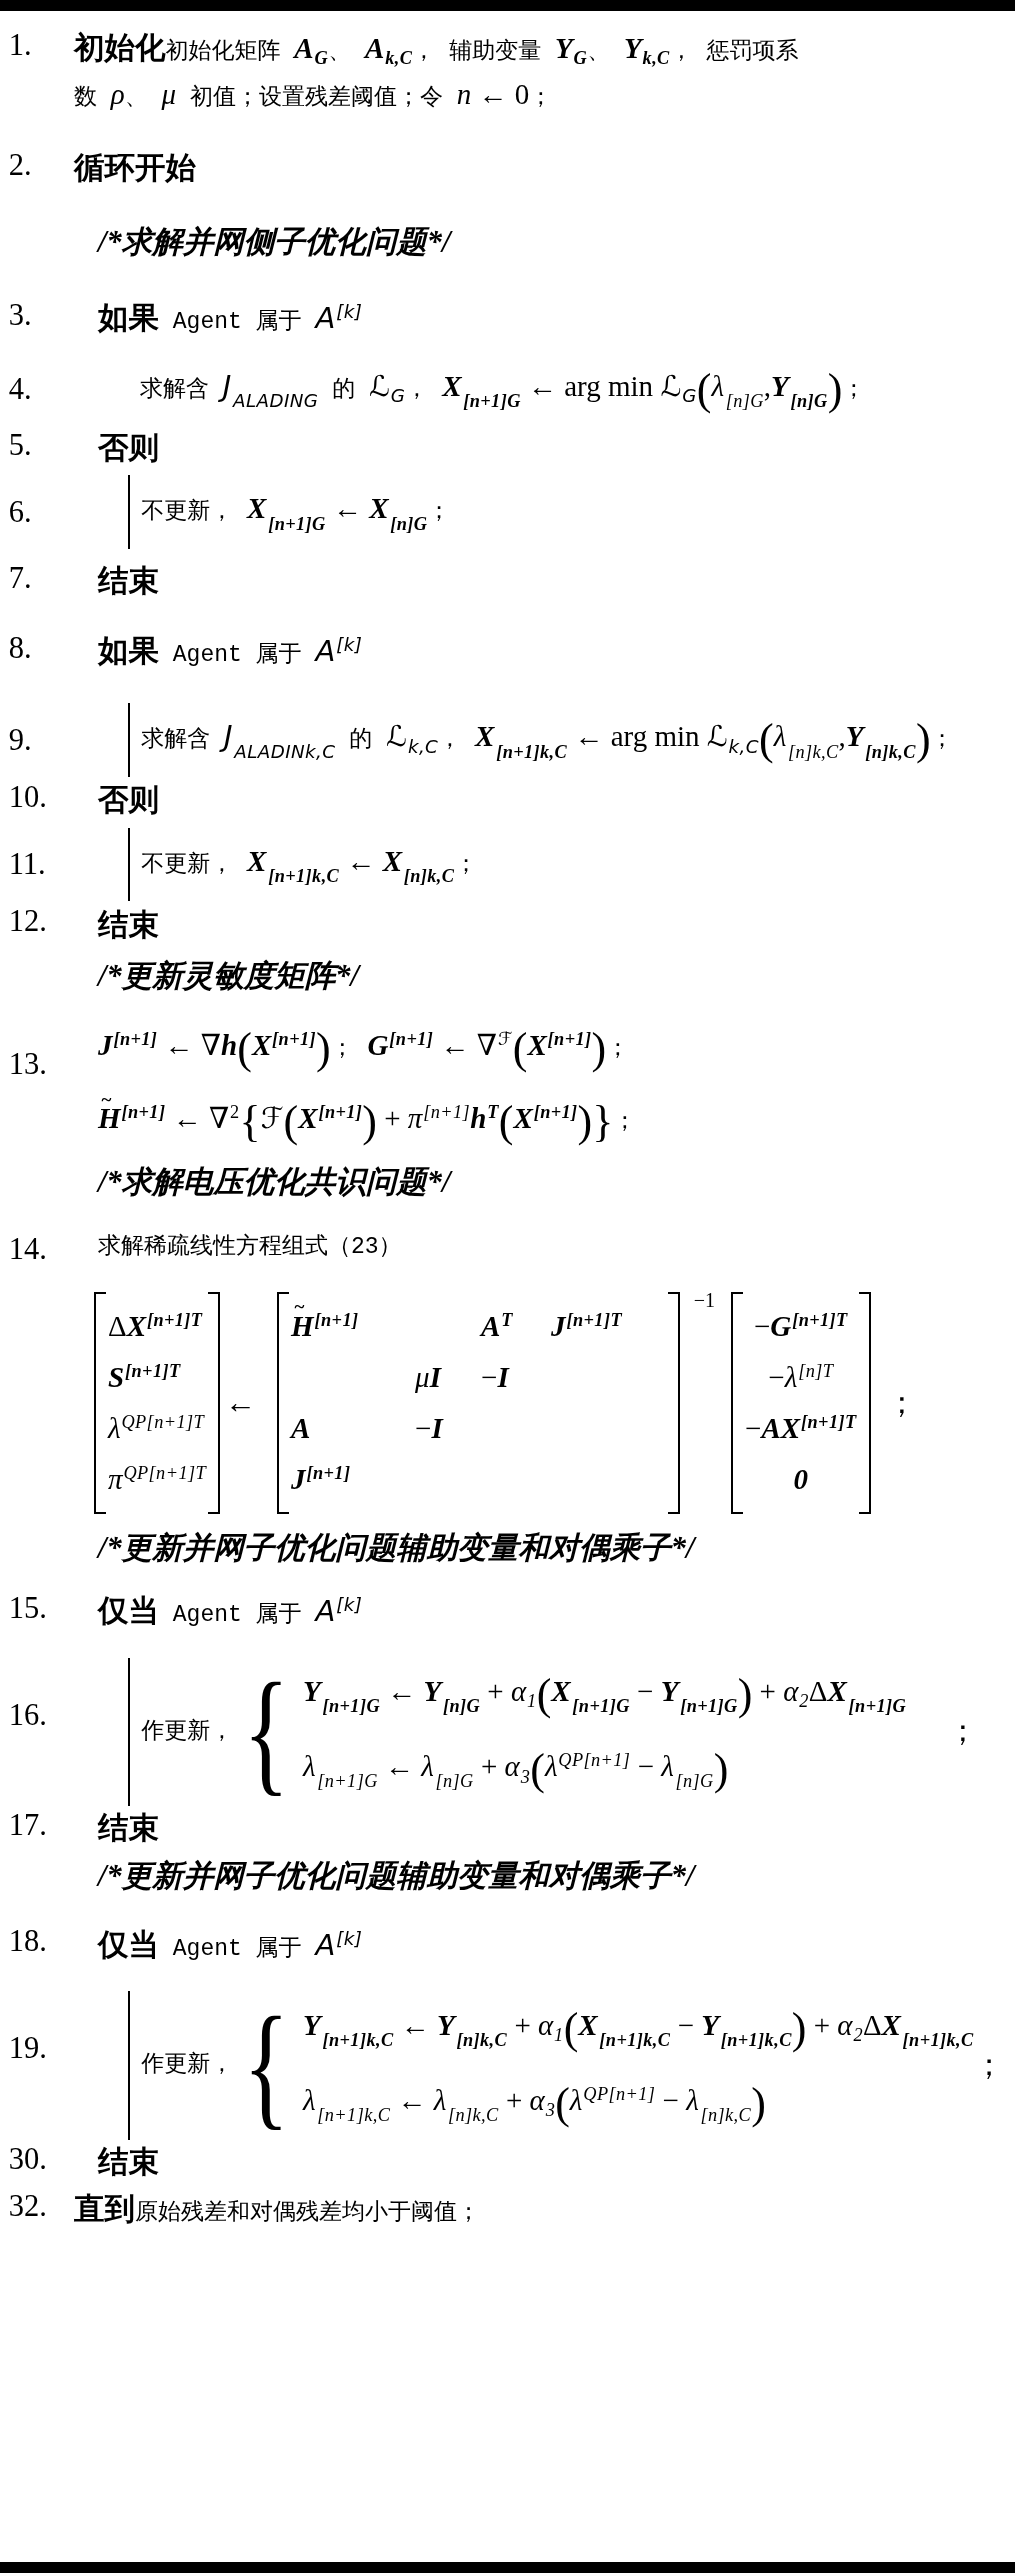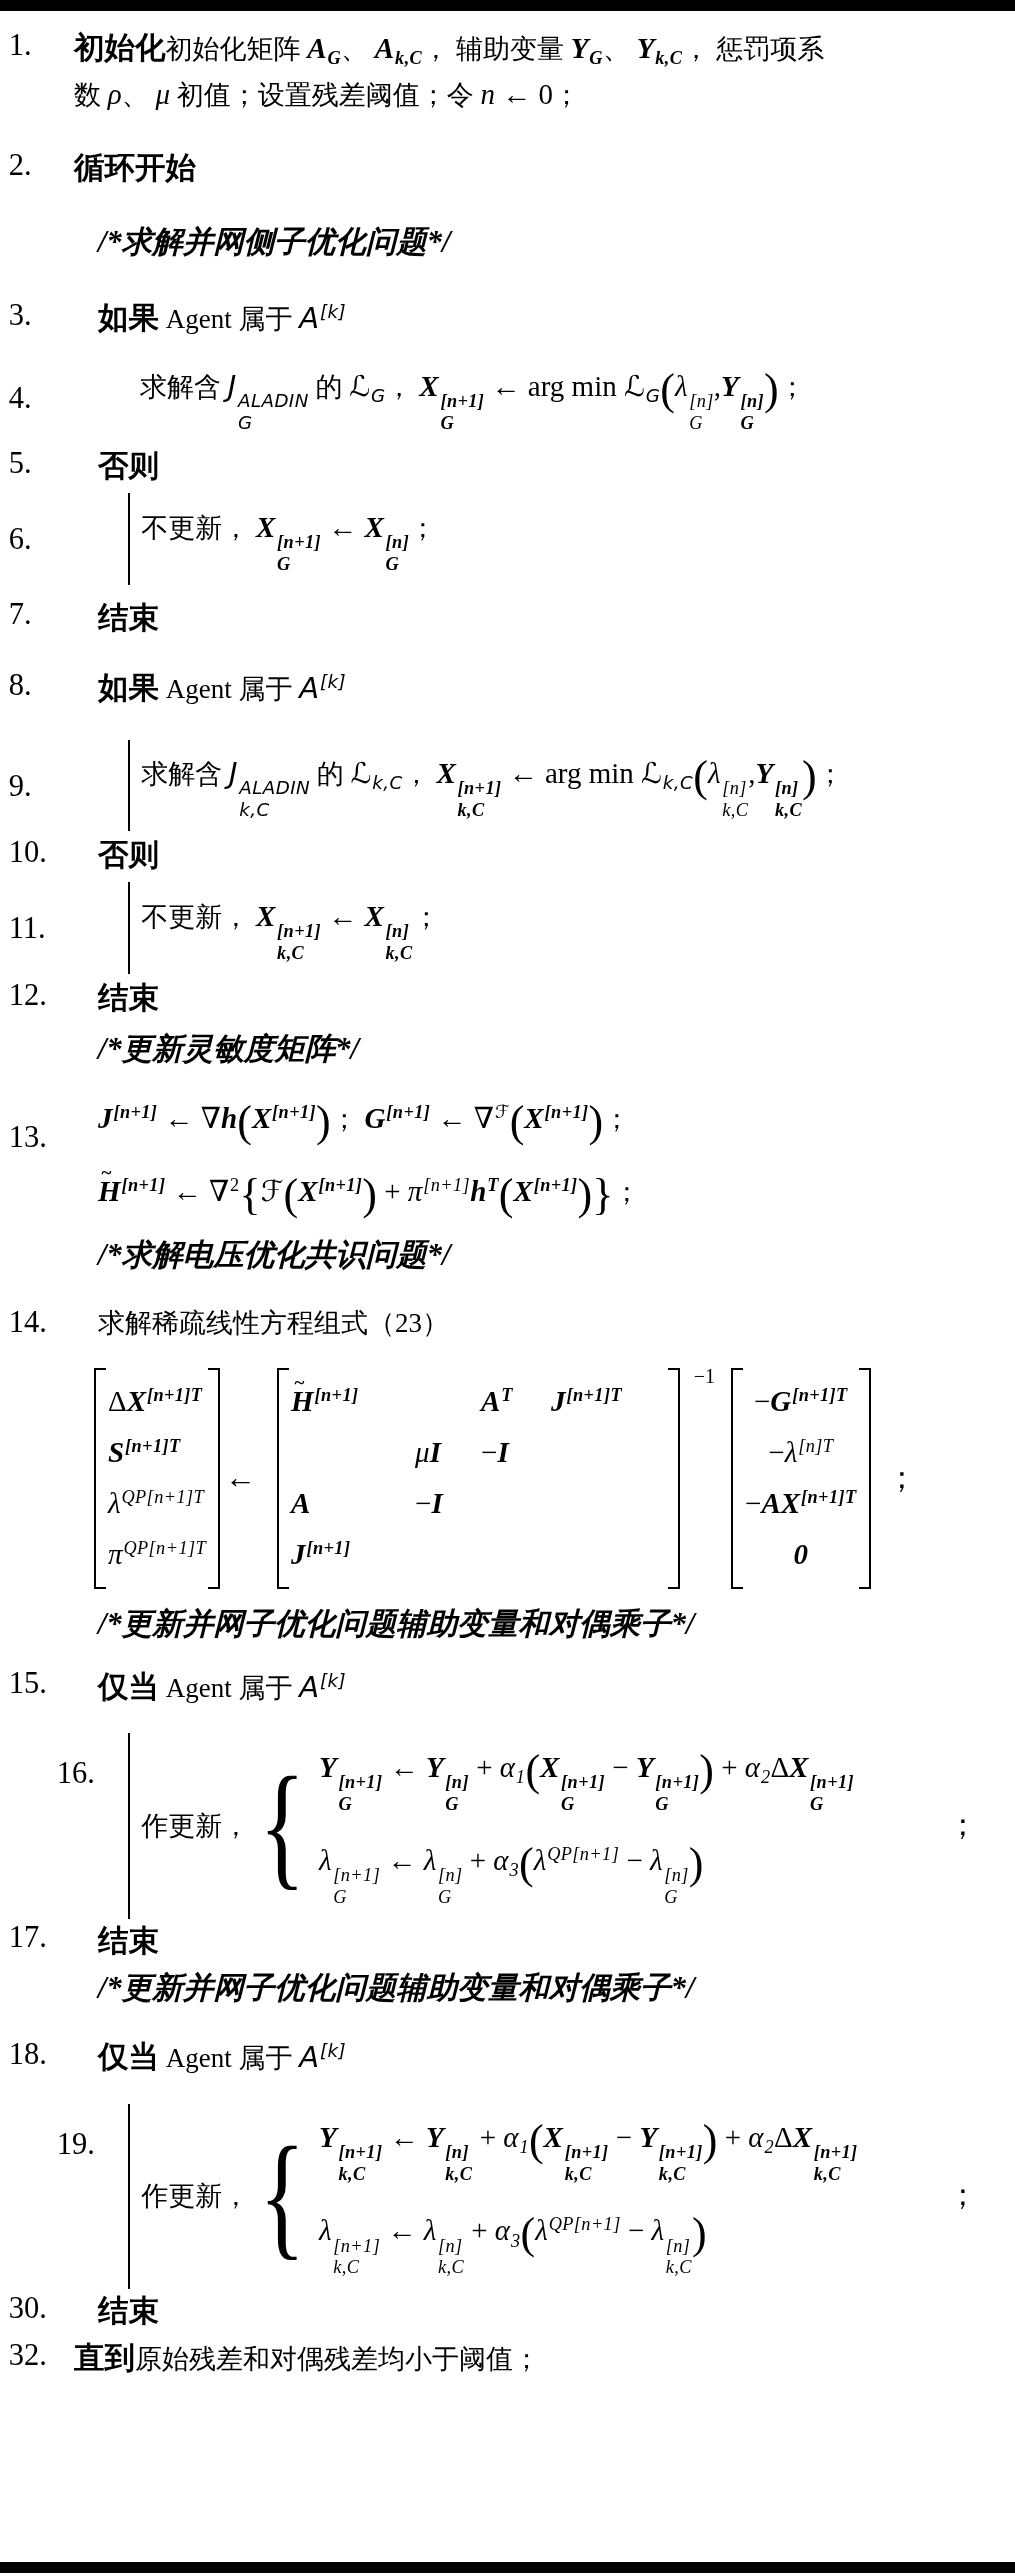--- a/index.html
+++ b/index.html
@@ -6,40 +6,40 @@
   .page{position:relative;width:1015px;height:2576px;background:#fff;overflow:hidden;
         font-family:"Liberation Serif","DejaVu Serif","DejaVu Sans",serif;color:#000;}
   .rule{position:absolute;left:0;width:1015px;background:#000;}
   .rule.top{top:0;height:11.3px;}
   .rule.bottom{bottom:2.6px;height:11.3px;}
   .algo{position:absolute;top:26px;left:0;width:1015px;}
   .line{position:relative;min-height:38px;}
   .num{position:absolute;left:8.7px;top:1.7px;font-size:30.5px;}
   .k-formula > .num,.k-matrix > .num{top:50%;transform:translateY(-50%);}
   .k-formula2 > .num{top:23px;}
-  .k-cases > .num{top:23px;margin-left:48px;}
+  .k-cases > .num{top:40px;}
   .content{margin-right:7px;line-height:1.5;}
   .ind0 > .content{margin-left:74px;}
   .ind1 > .content{margin-left:98px;}
   .ind2 > .content{margin-left:140px;}
   .indc > .content{margin-left:98px;}
   .indm > .content{margin-left:94px;}
   .bar > .content{margin-left:128px;border-left:2.6px solid #000;padding:12.2px 0 12.2px 11.3px;}
   .k-formula .content,.k-formula2 .content,.k-cases .content{white-space:nowrap;}
-  .tx{font-size:27px;}
+  .tx{font-size:23px;font-family:Liberation Mono, monospace;}
   .tb{font-size:30.5px;font-weight:700;}
   .tbi{font-size:30.5px;font-weight:700;font-style:italic;}
   .mi{font-size:29px;font-style:italic;}
   .mbv{font-size:29px;font-style:italic;font-weight:700;}
   .mr{font-size:29px;}
   .msc{font-size:29px;font-style:italic;font-family:"DejaVu Sans","DejaVu Serif",serif;}
   .pa{font-size:44px;line-height:0;vertical-align:-0.18em;}
   .su{font-size:18.3px;vertical-align:0.55em;letter-spacing:0.4px;margin-left:0.9px;}
   .sb{font-size:18.3px;vertical-align:-0.35em;letter-spacing:0.4px;margin-left:0.9px;}
-  .ss{display:inline-flex;flex-direction:column;align-items:flex-start;line-height:1;
+  .ss{display:inline-flex;flex-direction:row;align-items:flex-start;line-height:1;
       vertical-align:-0.62em;font-size:18.3px;margin-left:1.7px;letter-spacing:0.4px;}
   .ss .up{margin-bottom:3.5px;}
   .tildewrap{position:relative;display:inline-block;}
   .tildewrap .tilde{position:absolute;top:-0.62em;left:0.18em;font-size:19px;font-style:normal;}
   .frow + .frow{margin-top:30px;}
   
   .cases{display:flex;align-items:center;}
   .cbrace{font-size:138px;line-height:0;display:inline-block;transform:scaleX(0.7);
           margin:0 3.5px 0 0;font-weight:400;}
   .crows{display:flex;flex-direction:column;}

